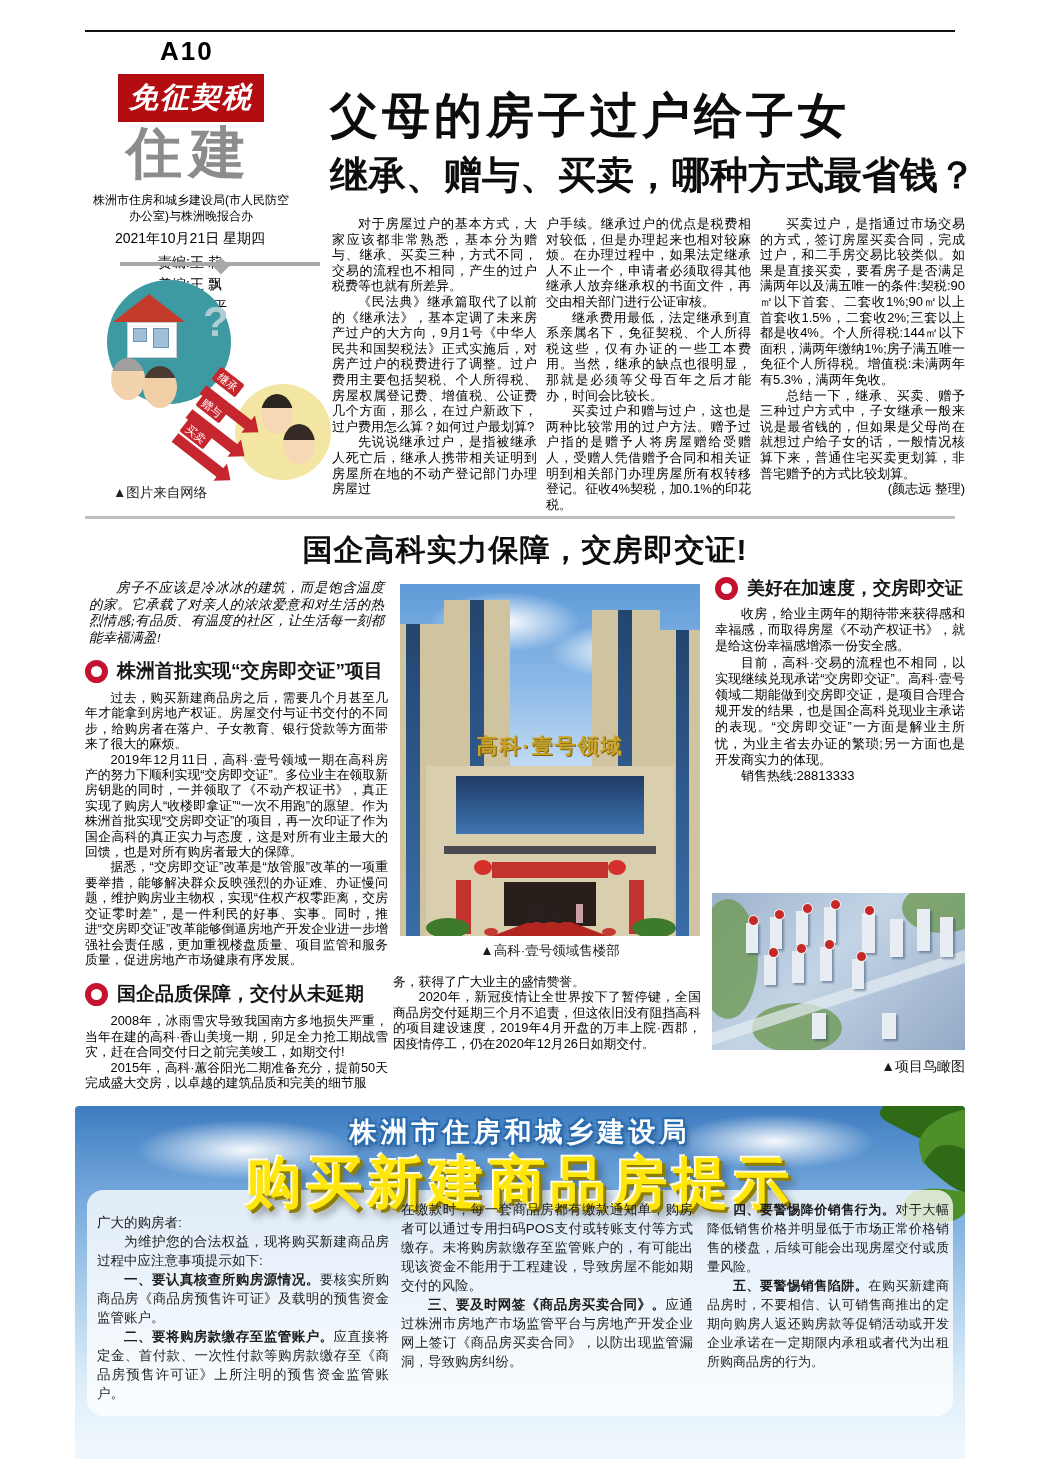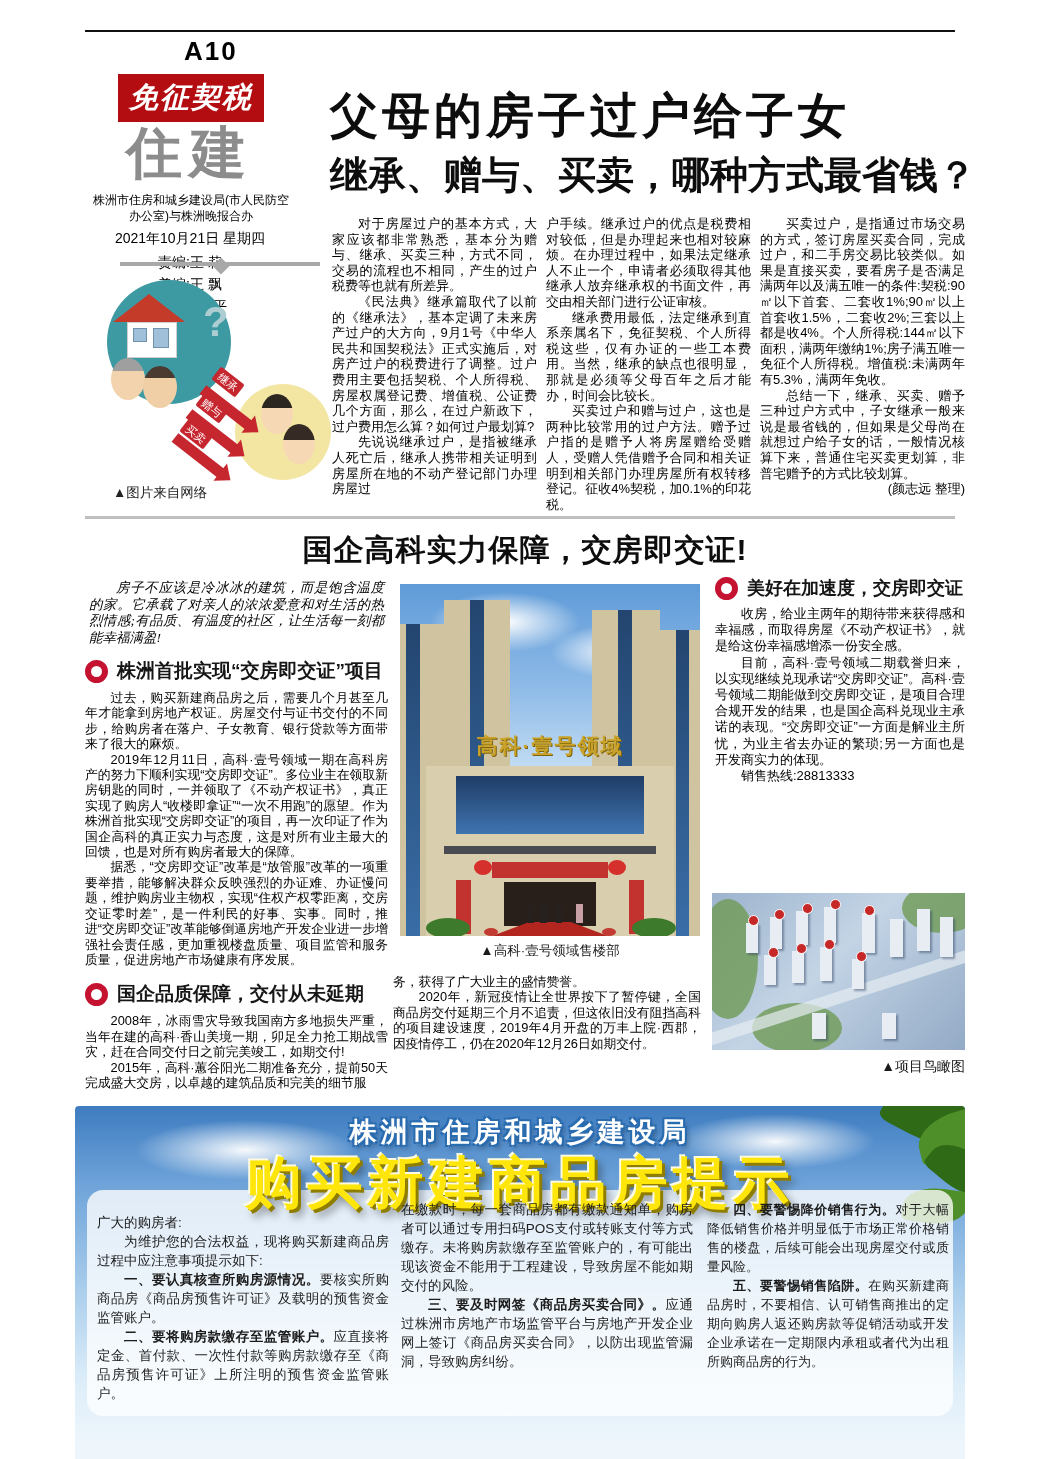--- a/index.html
+++ b/index.html
@@ -1,21 +1,21 @@
 <!DOCTYPE html>
 <html><head>
 <meta charset="utf-8">
 <style>
   html,body{margin:0;padding:0;}
   body{width:1039px;height:1459px;position:relative;background:#ffffff;overflow:hidden;
        font-family:"Liberation Sans","DejaVu Sans",sans-serif;color:#000;}
   .abs{position:absolute;}
   
   .toprule{background:#111;height:2px;}
-  .pageno{font-size:26px;font-weight:bold;letter-spacing:2px;margin-left:24px;}
+  .pageno{font-size:26px;font-weight:bold;letter-spacing:2px;}
   .brandbox{background:#b30d12;color:#fff;display:flex;align-items:center;justify-content:center;
             font-weight:bold;font-size:29px;font-style:italic;letter-spacing:2px;
             font-family:"Liberation Serif",serif;}
   .sectiontitle{font-size:56px;font-weight:900;color:#8c8c8c;letter-spacing:8px;text-align:center;
             font-family:"Liberation Serif",serif;}
   .coop{font-size:12px;line-height:16px;text-align:center;}
   .dateline{font-size:14px;text-align:center;}
   .editors p{margin:0 0 4px 0;font-size:14px;text-align:center;}
   
   .illu{width:248px;height:250px;}
@@ -229,21 +229,21 @@
   <p>2020年，新冠疫情让全世界按下了暂停键，全国商品房交付延期三个月不追责，但这依旧没有阻挡高科的项目建设速度，2019年4月开盘的万丰上院·西郡，因疫情停工，仍在2020年12月26日如期交付。</p>
 </div>
 
 <div class="abs" style="left:715px;top:576px;width:250px;">
   <div class="sec-head" style="font-size:18px;">
     <span class="ring"></span>
     <span>美好在加速度，交房即交证</span>
   </div>
   <div class="featcol" style="margin-top:6px;font-size:13px;line-height:16.2px;">
     <p>收房，给业主两年的期待带来获得感和幸福感，而取得房屋《不动产权证书》，就是给这份幸福感增添一份安全感。</p>
-    <p>目前，高科·壹号领域二期载誉归来，以实现继续兑现承诺“交房即交证”。高科·壹号领域二期能做到交房即交证，是项目合理合规开发的结果，也是国企高科兑现业主承诺的表现。“交房即交证”一方面是解业主所忧，为业主省去办证的繁琐;另一方面也是开发商实力的体现。</p>
+    <p>目前，高科·交易的流程也不相同，以实现继续兑现承诺“交房即交证”。高科·壹号领域二期能做到交房即交证，是项目合理合规开发的结果，也是国企高科兑现业主承诺的表现。“交房即交证”一方面是解业主所忧，为业主省去办证的繁琐;另一方面也是开发商实力的体现。</p>
     <p>销售热线:28813333</p>
   </div>
 </div>
 
 <div class="abs aerial" style="left:712px;top:893px;">
   <div class="abs green" style="left:-14px;top:6px;width:60px;height:120px;"></div>
   <div class="abs green" style="left:40px;top:110px;width:90px;height:50px;"></div>
   <div class="abs green" style="left:190px;top:-10px;width:80px;height:50px;"></div>
   <div class="abs aroad" style="left:-10px;top:96px;width:290px;height:12px;"></div>
   <div class="abs atower" style="left:34px;top:30px;width:12px;height:30px;"></div>

